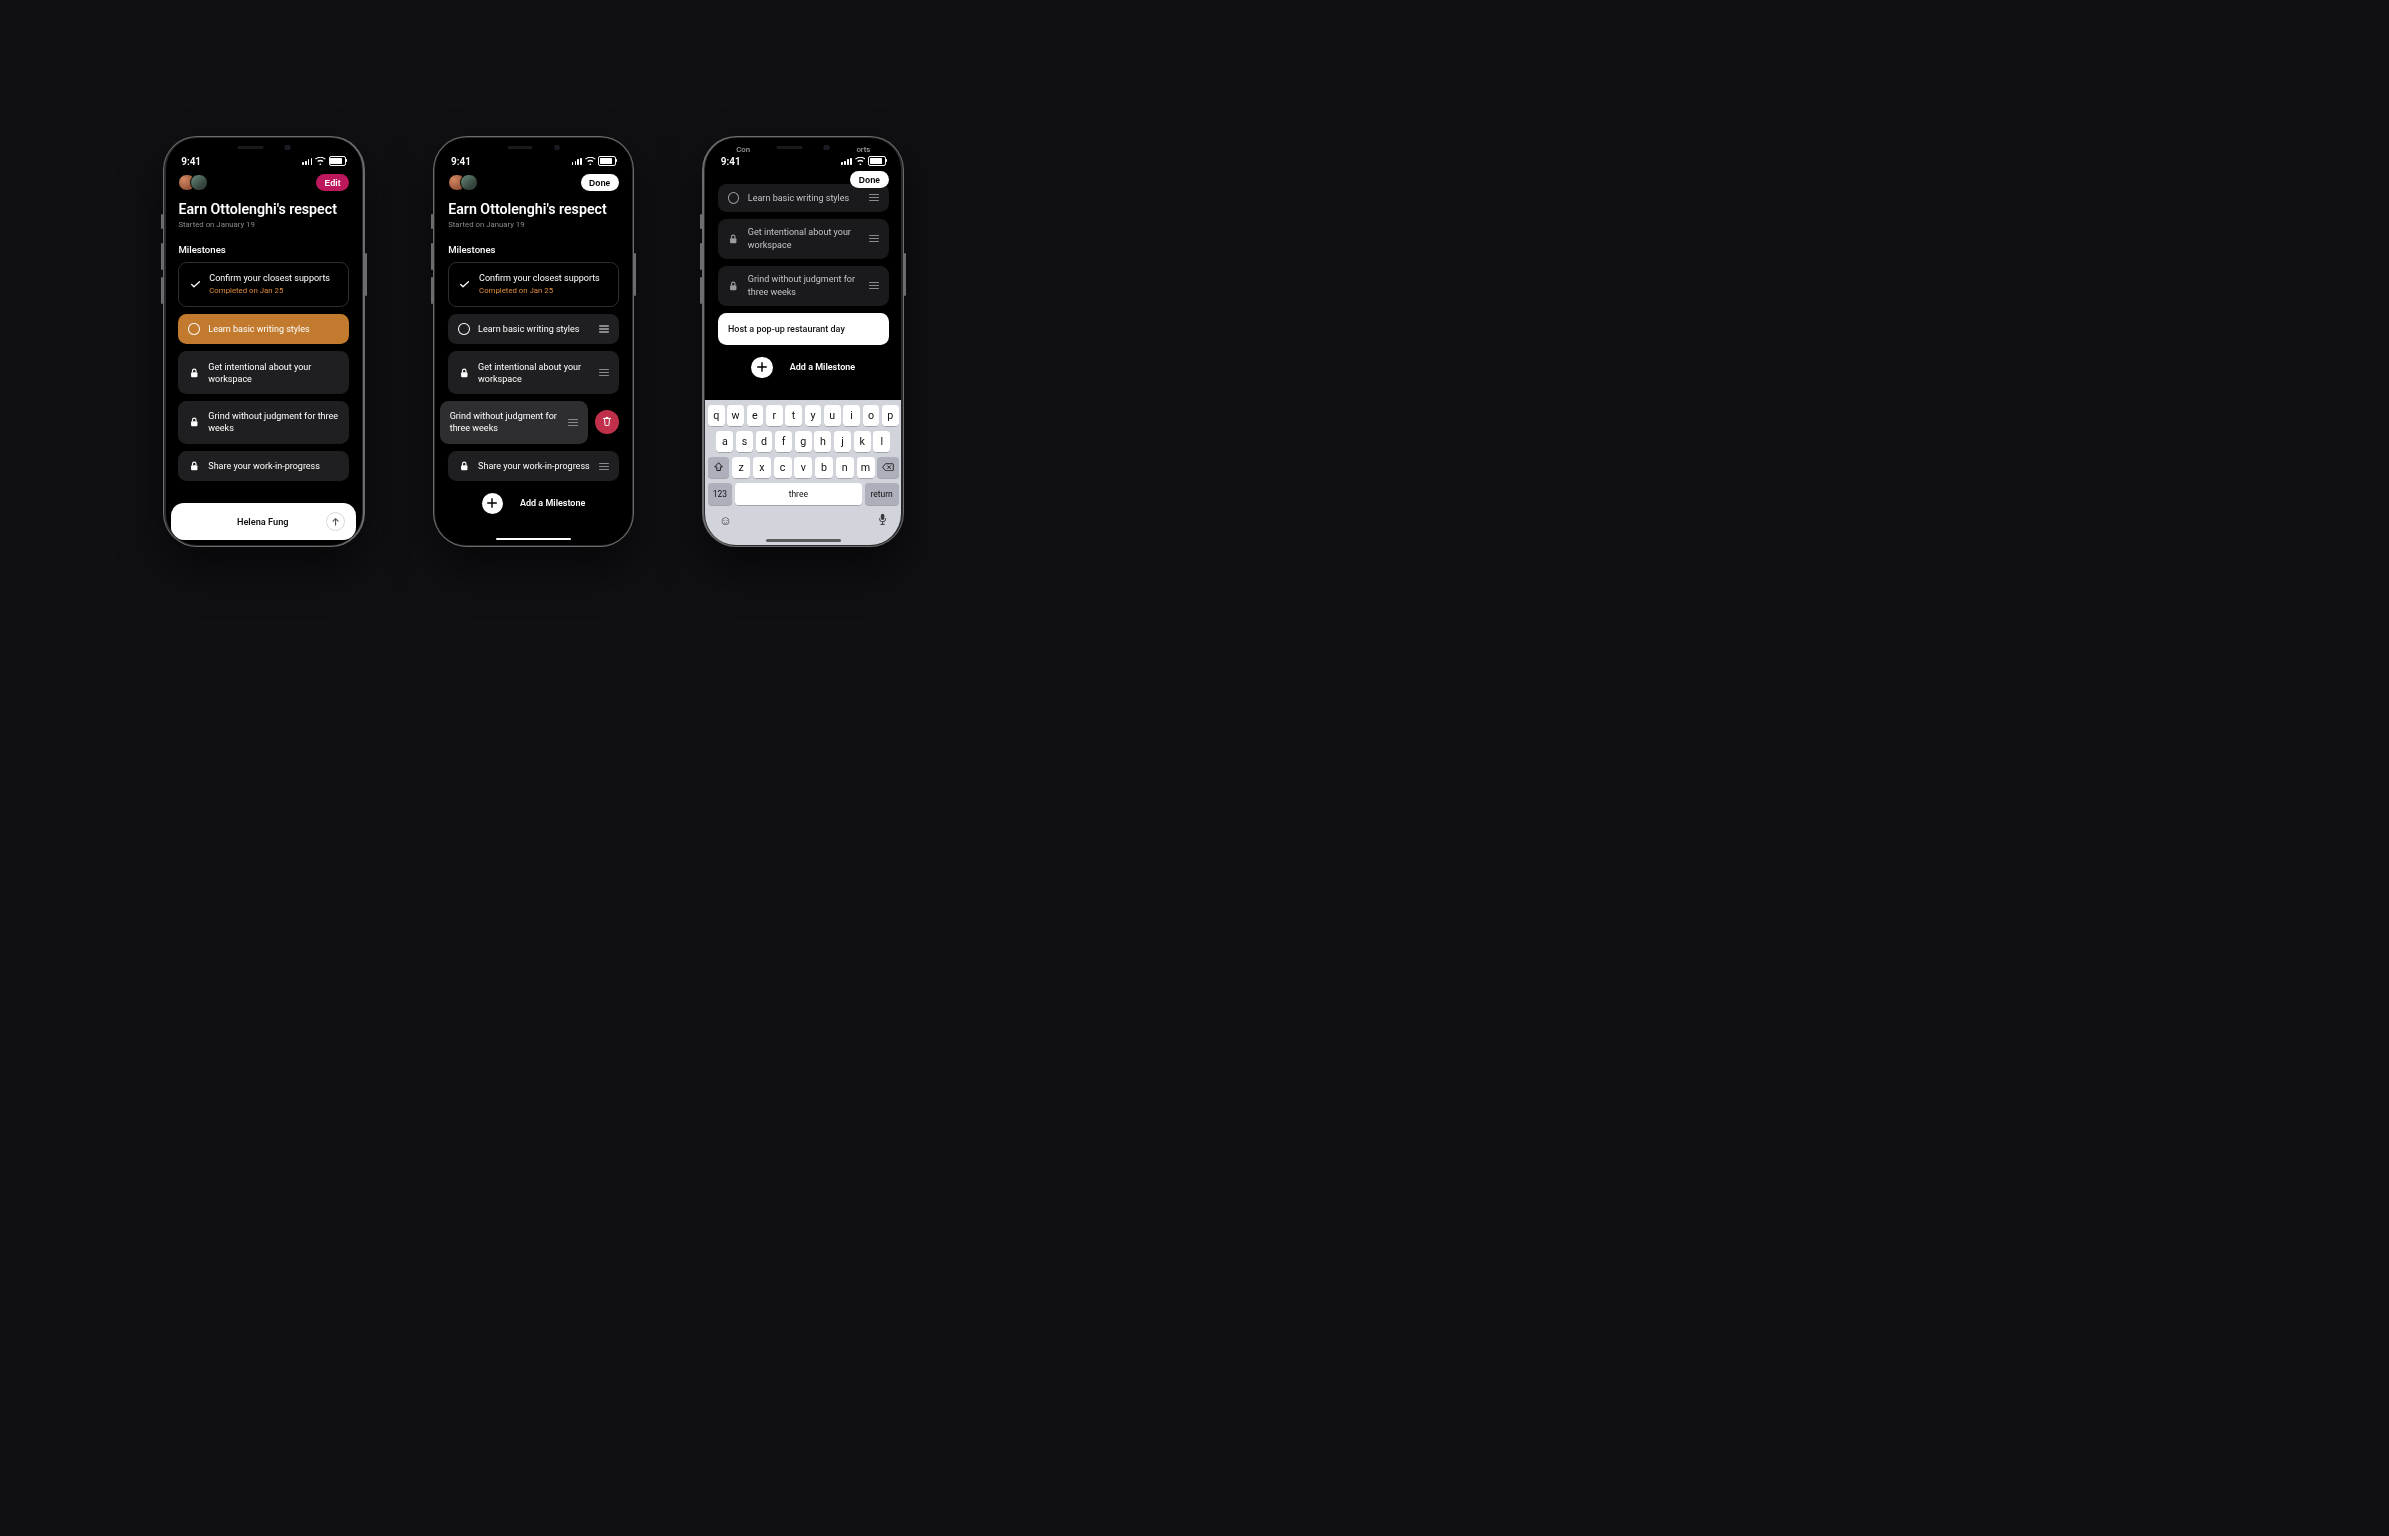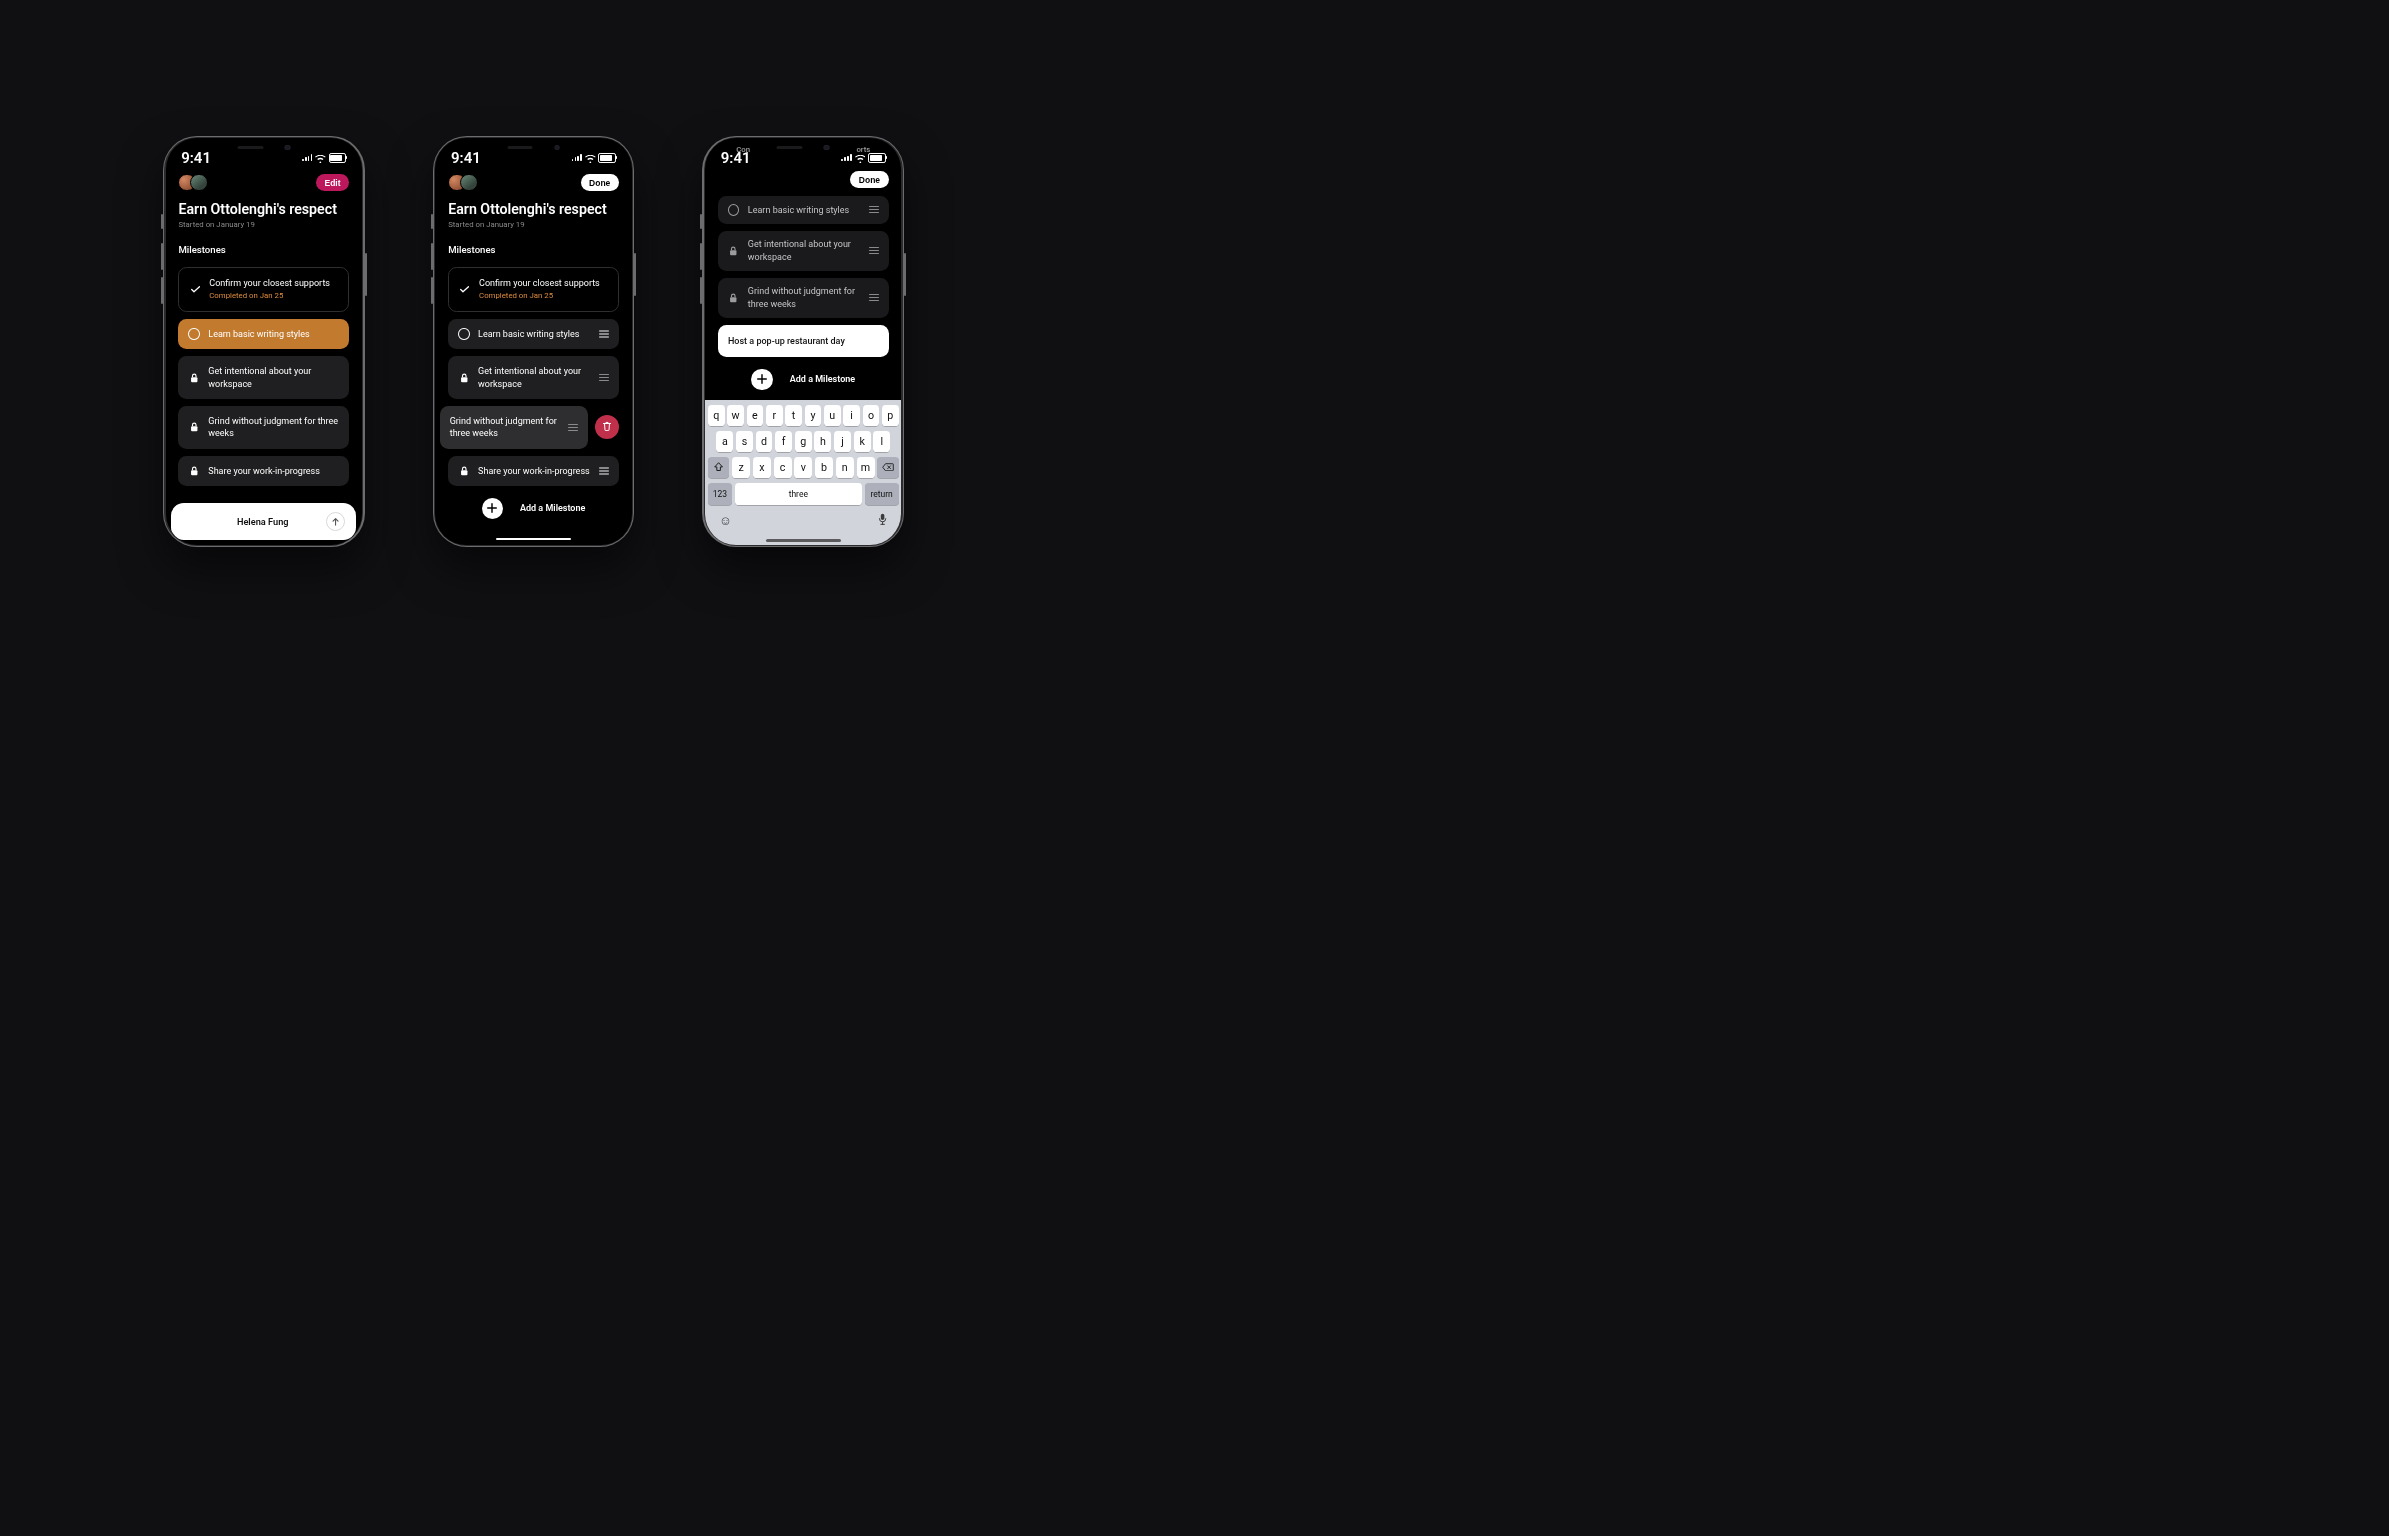--- a/index.html
+++ b/index.html
@@ -63,21 +63,21 @@
     border-bottom-left-radius:11.4px;border-bottom-right-radius:11.4px;
     z-index:5;
     display:flex;align-items:center;justify-content:center;gap:21.3px;
   }
   .notch .speaker{width:25.6px;height:2.8px;border-radius:2.1px;background:#1a1a1d;}
   .notch .cam{width:5.7px;height:5.7px;border-radius:50%;background:#191924;box-shadow:inset 0 0 1.4px #333;}
 
   
   .statusbar{
     height:28.4px;display:flex;align-items:flex-end;justify-content:space-between;
-    padding:0 15.6px 2.8px 15.6px;font-size:15px;font-weight:600;
+    padding:0 15.6px 2.8px 15.6px;font-size:10px;font-weight:600;
   }
   .status-icons{display:flex;align-items:center;gap:2.8px;}
   .sig{display:flex;align-items:flex-end;gap:1.1px;}
   .sig i{width:1.8px;background:#fff;border-radius:0.7px;}
   .sig i:nth-child(1){height:2.8px}.sig i:nth-child(2){height:4.3px}.sig i:nth-child(3){height:5.7px}.sig i:nth-child(4){height:7.1px}
   .batt{width:15.6px;height:7.8px;border:0.9px solid #fff;border-radius:2.1px;position:relative;}
   .batt::after{content:"";position:absolute;right:-2.1px;top:2.1px;width:1.4px;height:2.8px;background:#fff;border-radius:0 0.7px 0.7px 0;}
   .batt i{position:absolute;left:0.7px;top:0.7px;bottom:0.7px;width:12px;background:#fff;border-radius:0.7px;}
 
   
@@ -89,21 +89,21 @@
   .av2{background:linear-gradient(140deg,#6b8a7a,#34443c 70%);}
   .pill{font-size:8.5px;font-weight:600;padding:3.6px 8.5px;border-radius:10px;border:none;}
   .pill-dark{background:#be185d;color:#fff;}
   .pill-light{background:#fff;color:#000;}
 
   .content{padding:0 12.8px 10px 12.8px;flex:1;overflow:hidden;}
   .title{font-size:14.2px;font-weight:600;margin-top:10px;}
   .subtitle{font-size:7.8px;color:var(--text3);margin-top:2.1px;}
   .section-label{font-size:9.6px;font-weight:500;margin-top:15.6px;margin-bottom:7.1px;}
 
-  .mlist{display:flex;flex-direction:column;gap:7.1px;margin-top:12px;}
+  .mlist{display:flex;flex-direction:column;gap:7.1px;}
   .m{
     display:flex;align-items:center;gap:8.5px;
     padding:9.2px 10px;border-radius:8.5px;font-size:9px;line-height:1.35;
     background:var(--card);
   }
   .m.outline{background:transparent;border:0.7px solid #2f2f31;}
   .m.active{background:var(--accent);}
   .m.dim{background:var(--card);}
   .m .txt{flex:1;}
   .m .sub{font-size:7.8px;color:var(--accent-text);margin-top:1.4px;}

